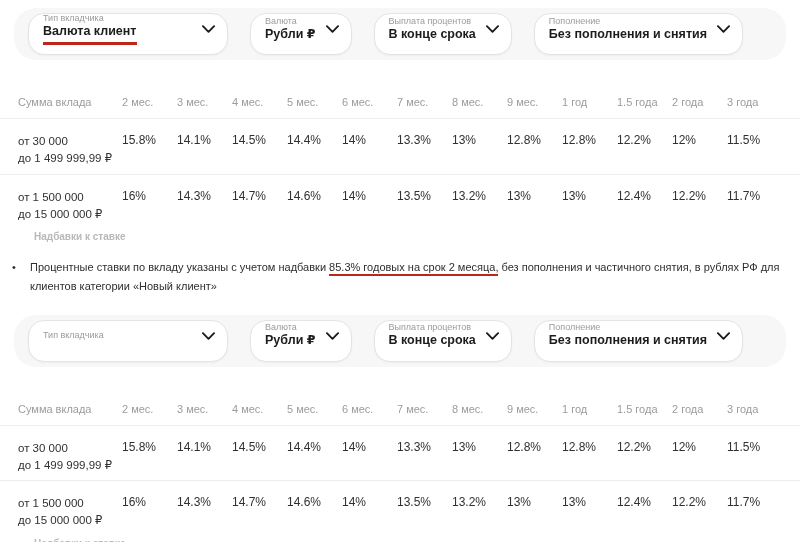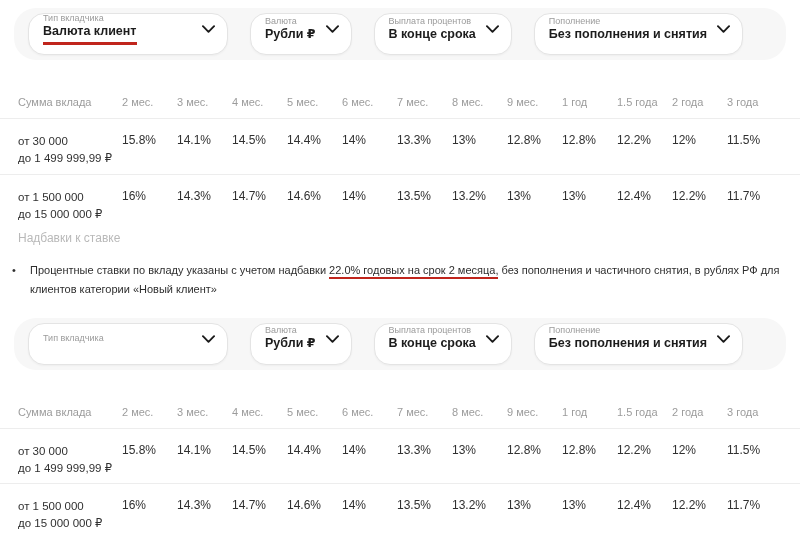--- a/index.html
+++ b/index.html
@@ -20,21 +20,21 @@
 
   
   .tgrid { display:grid; grid-template-columns:104px repeat(12,1fr);
     padding:0 18px; align-items:start; }
   .thead { margin-top:24px; }
   .thead .cell { font-size:11px; color:#9c9c9c; padding:4px 2px 10px 0;margin-top:8px; }
   .trow { border-top:1px solid #ededed; }
   .trow .tcell { font-size:12px; font-weight:500; color:#303030; padding:14px 2px 14px 0; }
   .rowlabel { font-size:11.5px; font-weight:500; color:#303030;
     padding:14px 4px 6px 0; line-height:1.5; }
-  .footnote { font-size:12px; color:#b9b9b9; padding:2px 18px 0; }
+  .footnote { font-size:10px; color:#b9b9b9; padding:2px 34px 0;font-weight:bold; }
 
   
   .note { position:relative; padding:0 20px 0 30px; font-size:11px;
     line-height:1.75; color:#2e2e2e; }
   .note-1 { margin-top:16px; }
   .bullet { position:absolute; left:12px; top:0; font-size:11px; color:#2e2e2e; }
 
   
   .redline { border-bottom:2px solid #c0251c; padding-bottom:1px; }
   .redline-thick { display:inline-block; border-bottom:3px solid #c0251c; padding-bottom:2px; }
@@ -143,21 +143,21 @@
       <div class="tcell">13%</div>
       <div class="tcell">12.4%</div>
       <div class="tcell">12.2%</div>
       <div class="tcell">11.7%</div>
     </div>
 
   <div class="footnote">Надбавки к ставке</div>
 
   <div class="note note-1">
     <span class="bullet">•</span>
-    <span><span>Процентные ставки по вкладу указаны с учетом надбавки </span><span class="redline">22.0% годовых на срок 2 месяца,</span><span> без пополнения и частичного снятия, в рублях РФ для клиентов категории «Новый клиент»</span></span>
+    <span><span>Процентные ставки по вкладу указаны с учетом надбавки </span><span class="redline">85.3% годовых на срок 2 месяца,</span><span> без пополнения и частичного снятия, в рублях РФ для клиентов категории «Новый клиент»</span></span>
   </div>
 </div>
 
 <div class="filter-band section-gap">
   <div class="pill pill-1">
     <span class="pill-txt">
       <span class="pill-label">Тип вкладчика</span>
     </span>
     <span class="chev">
       <svg width="13" height="8" viewBox="0 0 14 8">

